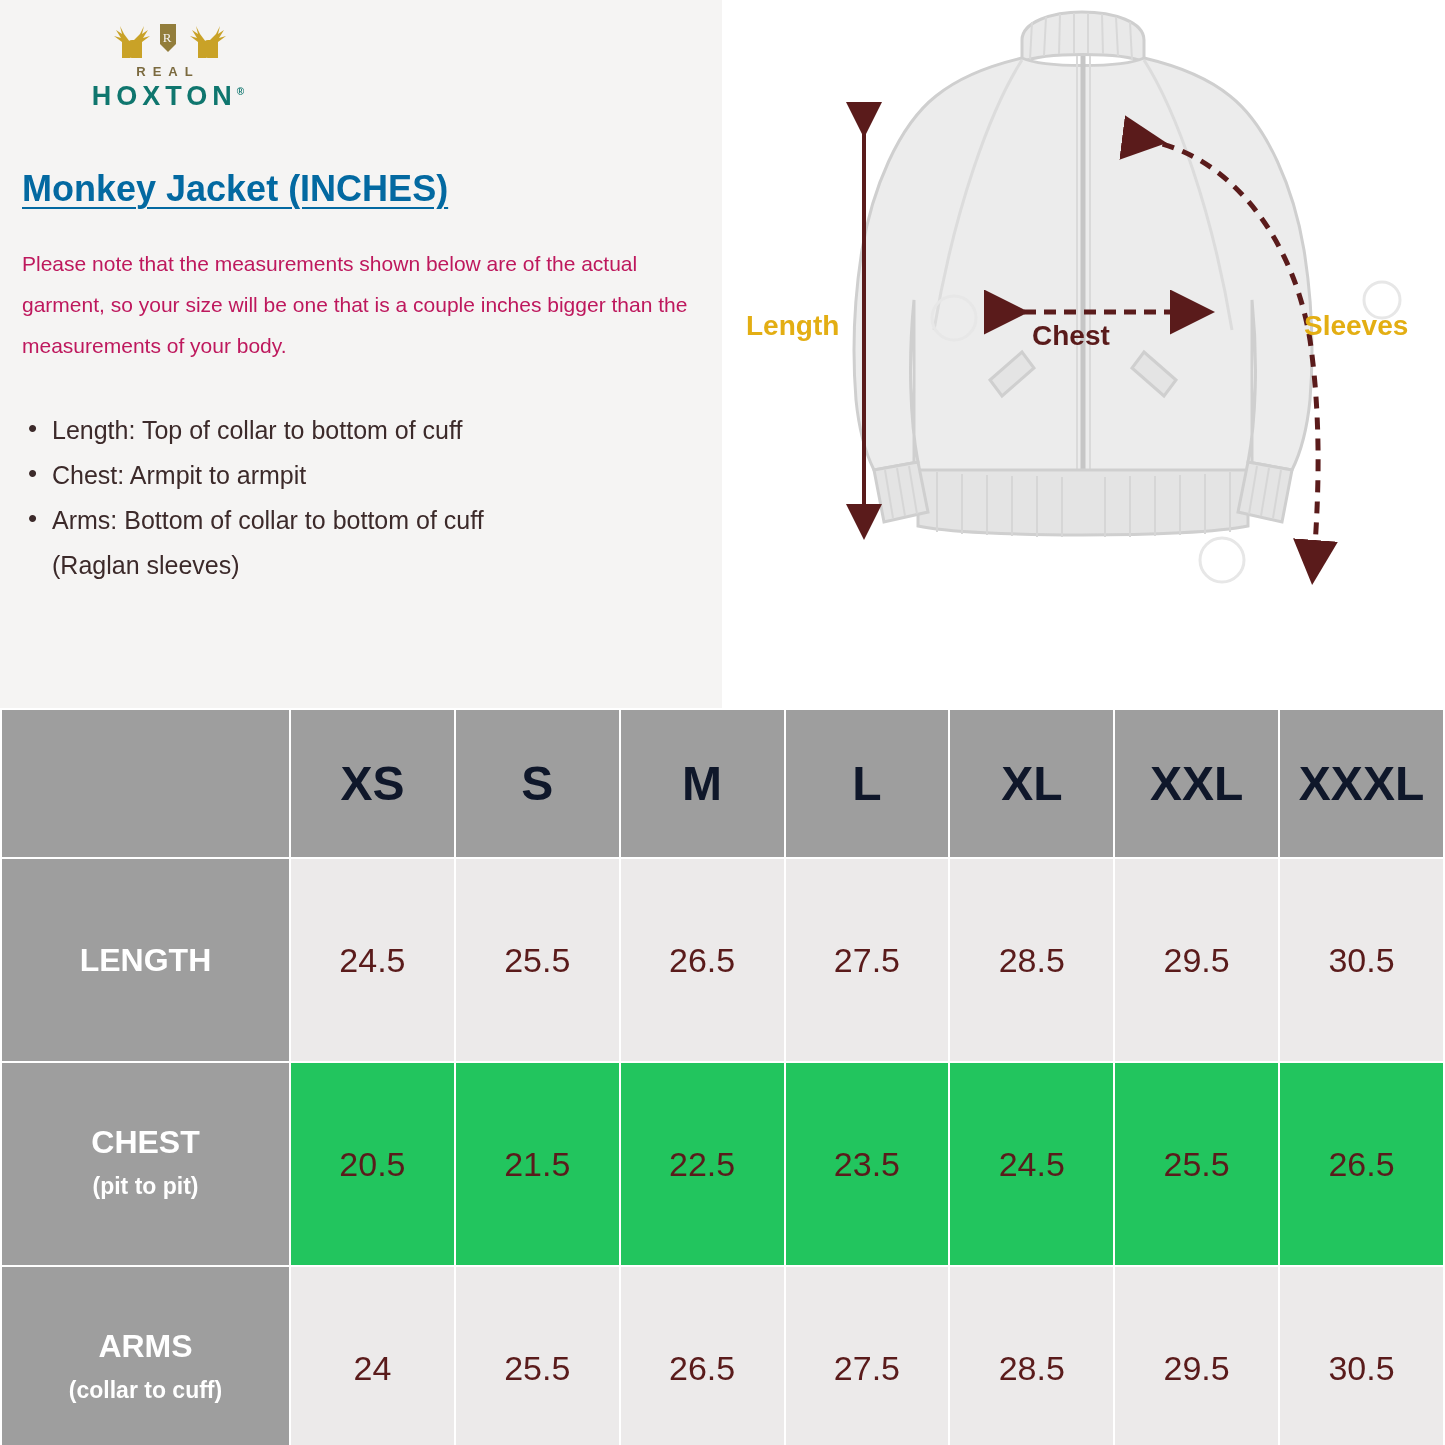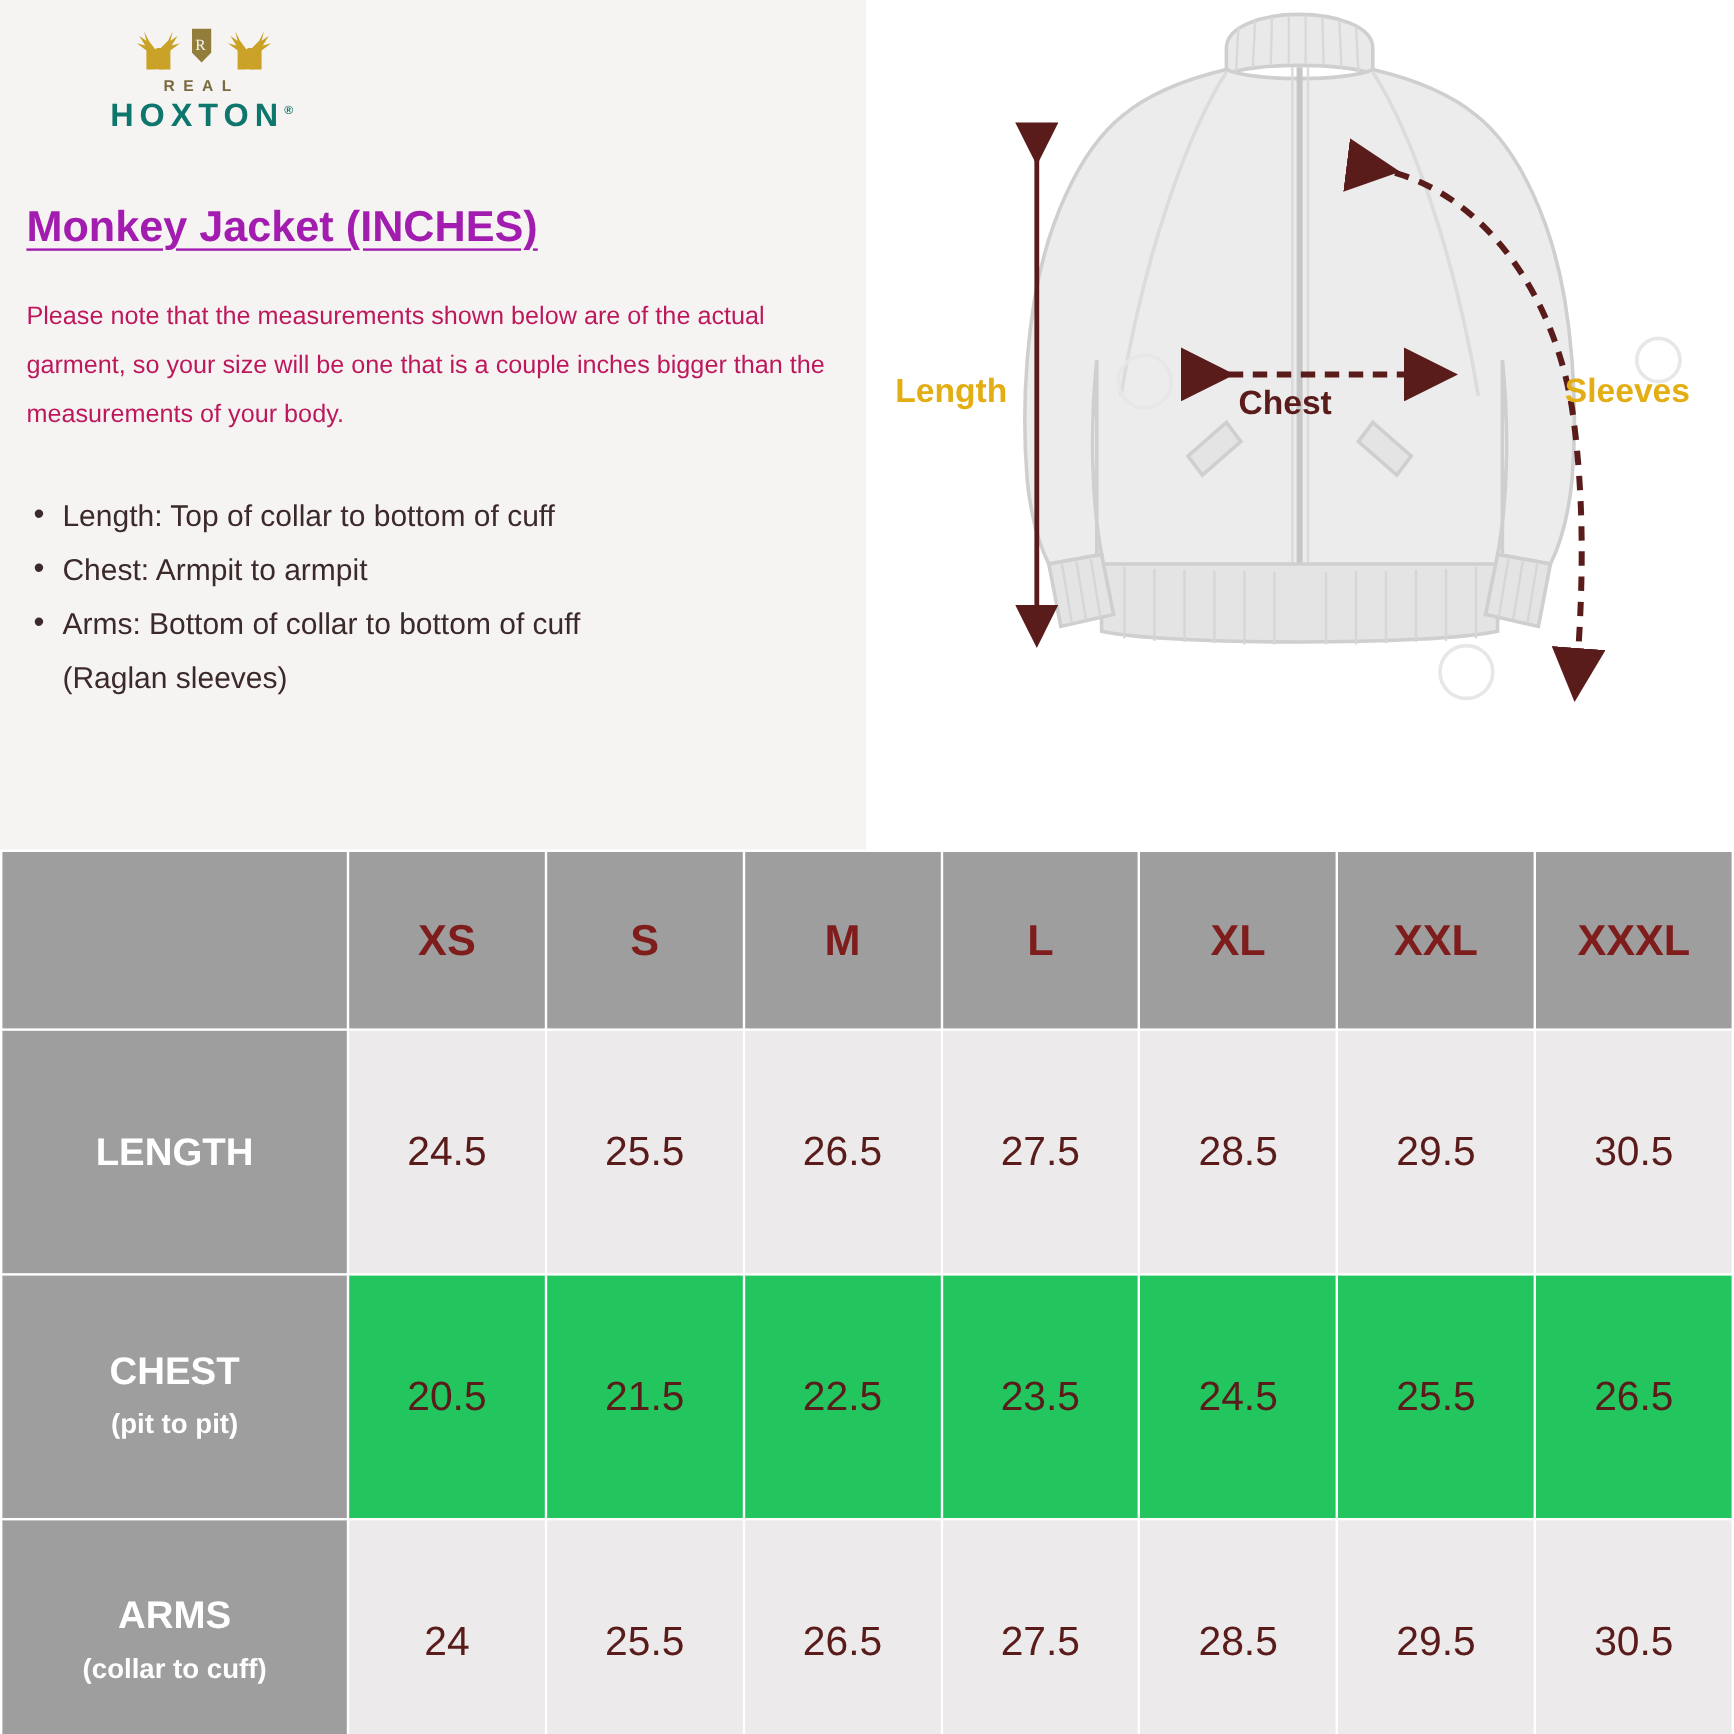--- a/index.html
+++ b/index.html
@@ -76,21 +76,21 @@
   .logo-reg {
     font-size: 10px;
     vertical-align: super;
     letter-spacing: 0;
   }
 
   .title {
     margin: 56px 0 0 0;
     font-size: 36px;
     font-weight: bold;
-    color: #a21caf;
+    color: #0369a1;
     text-decoration: underline;
     text-underline-offset: 6px;
     text-decoration-thickness: 2px;
   }
   .note {
     margin: 33px 0 0 0;
     font-size: 21px;
     line-height: 41px;
     color: #be185d;
   }
@@ -150,22 +150,22 @@
     text-align: center;
     vertical-align: middle;
   }
   th.corner {
     width: 285px;
     height: 145px;
     background: #9e9e9e;
   }
   th.size {
     background: #9e9e9e;
-    color: #7f1d1d;
-    font-size: 36px;
+    color: #0f172a;
+    font-size: 48px;
     font-weight: bold;
     height: 145px;
   }
   td.rowhead {
     background: #9e9e9e;
     color: #ffffff;
     font-weight: bold;
     font-size: 32px;
     line-height: 38px;
     height: 200px;

